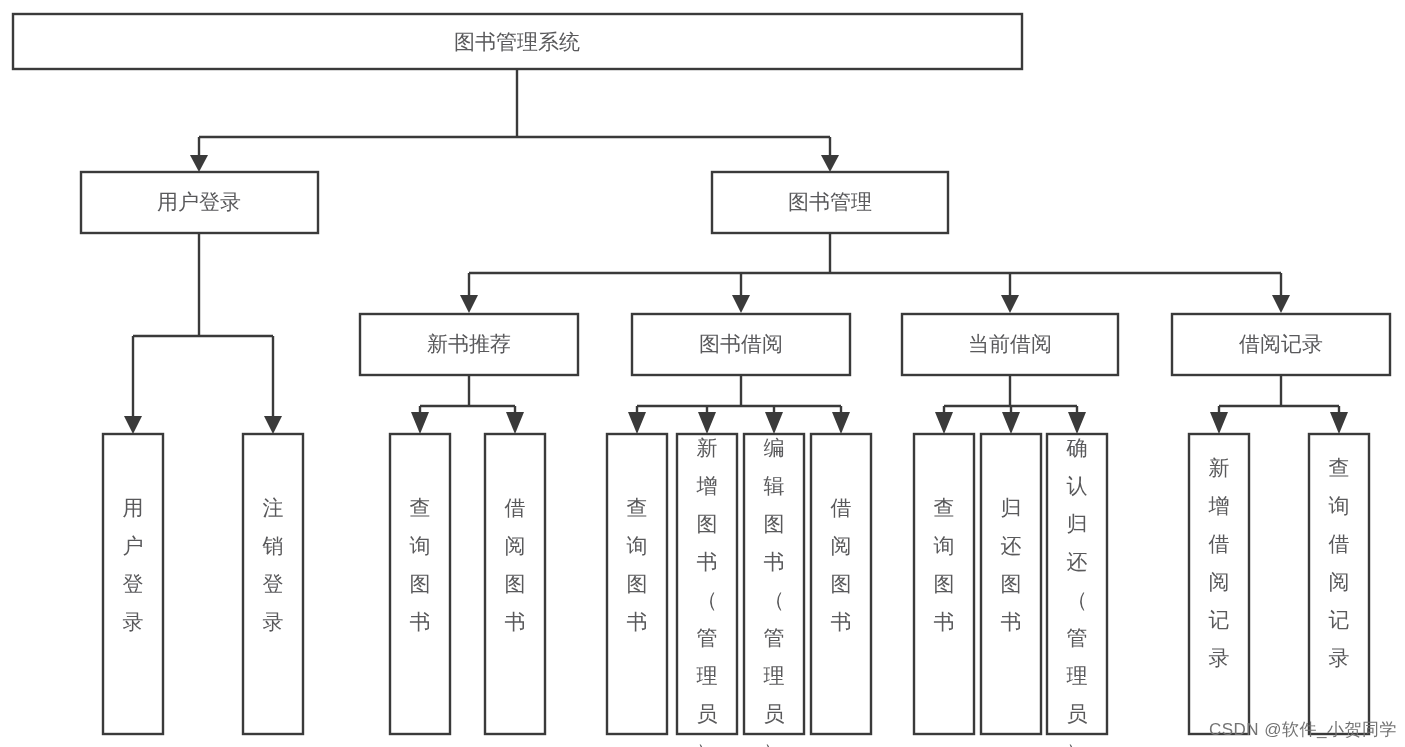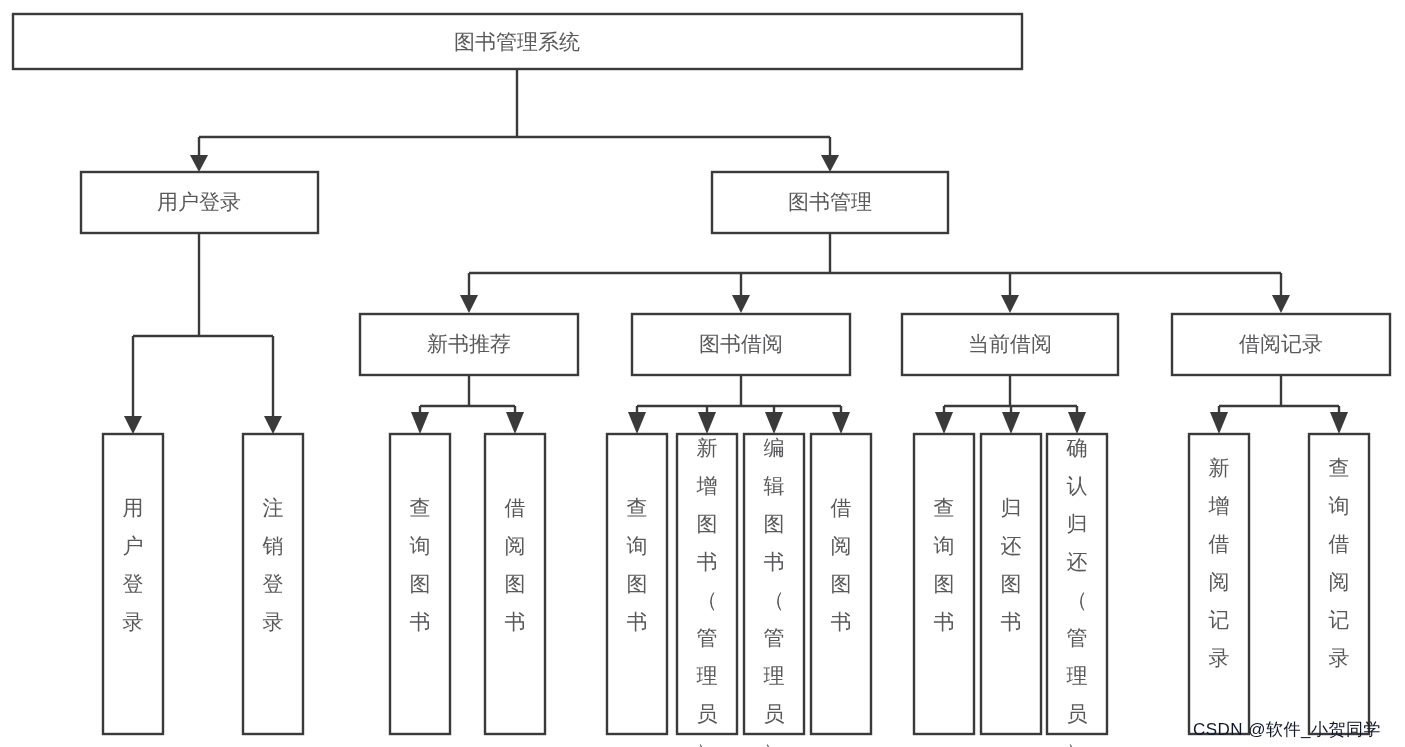--- a/index.html
+++ b/index.html
@@ -50,25 +50,25 @@
     dominant-baseline: middle;
   }
   .node-label-vertical {
     fill: #59595b;
     font-family: "Liberation Sans", "DejaVu Sans", sans-serif;
     font-size: 21px;
     text-anchor: middle;
   }
   .watermark {
     position: absolute;
-    right: 24px;
+    right: 8px;
     bottom: 6px;
     font-family: "Liberation Sans", "DejaVu Sans", sans-serif;
     font-size: 17px;
-    color: #0f172a;
+    color: #737373;
     letter-spacing: 0.5px;
     white-space: nowrap;
     user-select: none;
   }
 </style>
 </head>
 <body>
 
 <div id="diagram-root">
 

